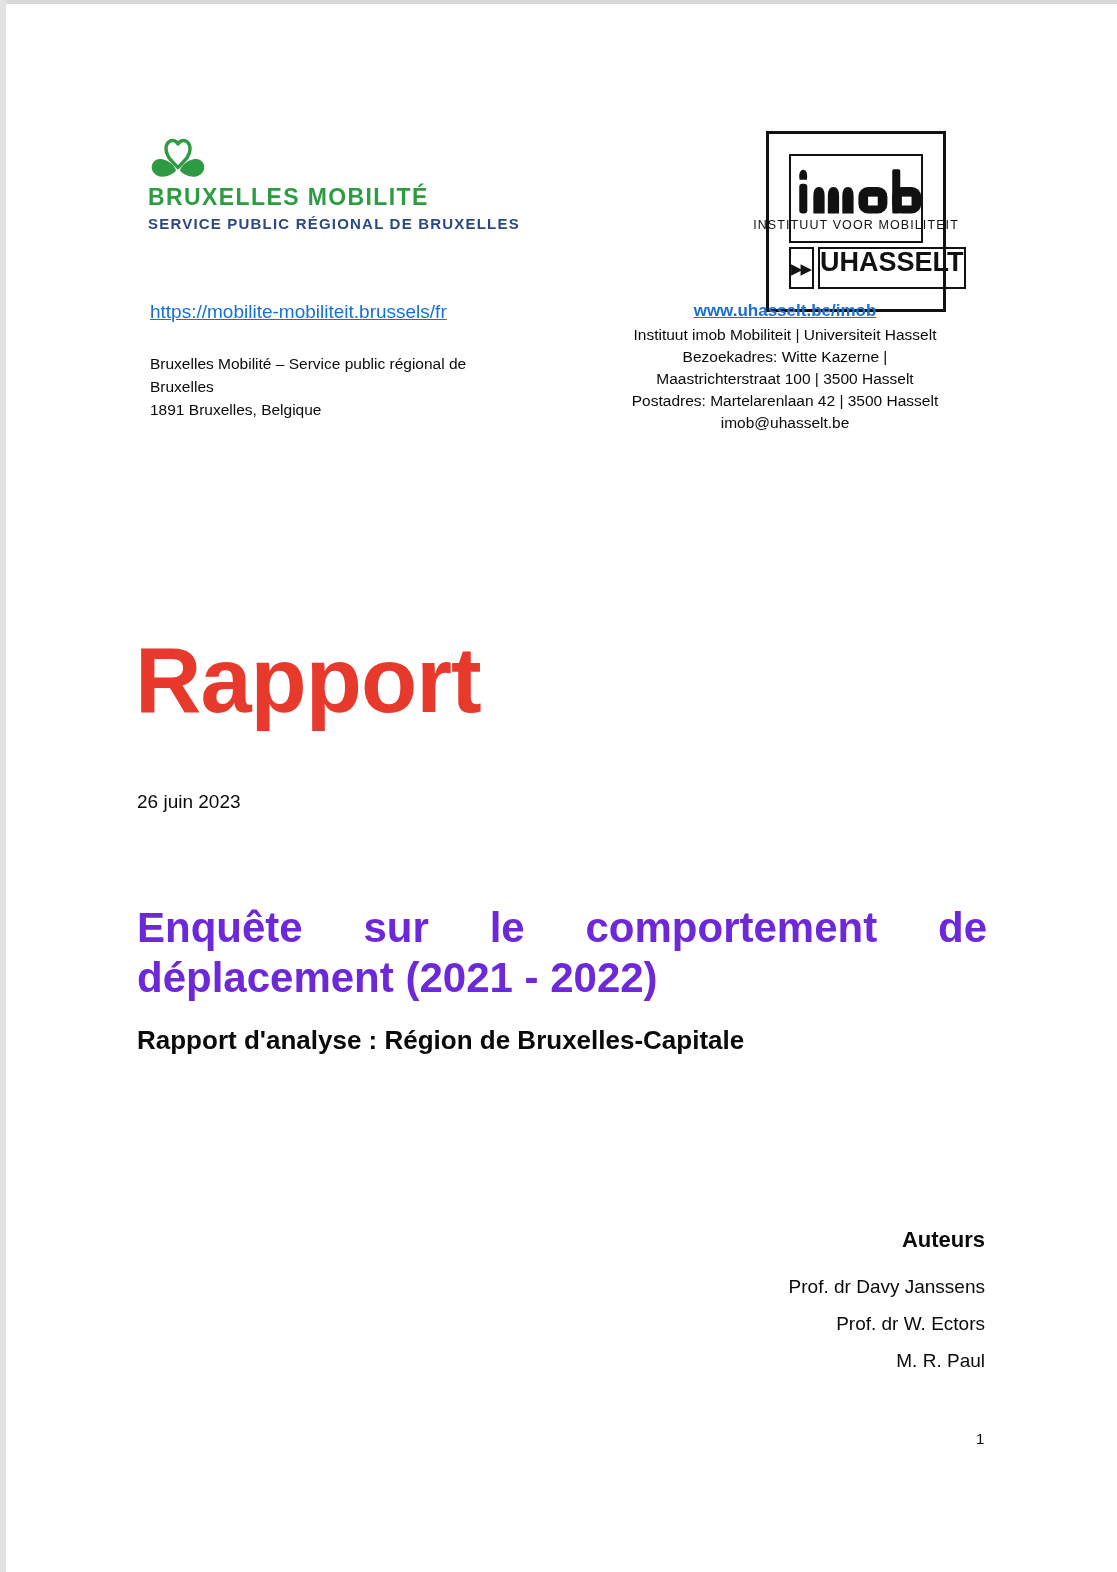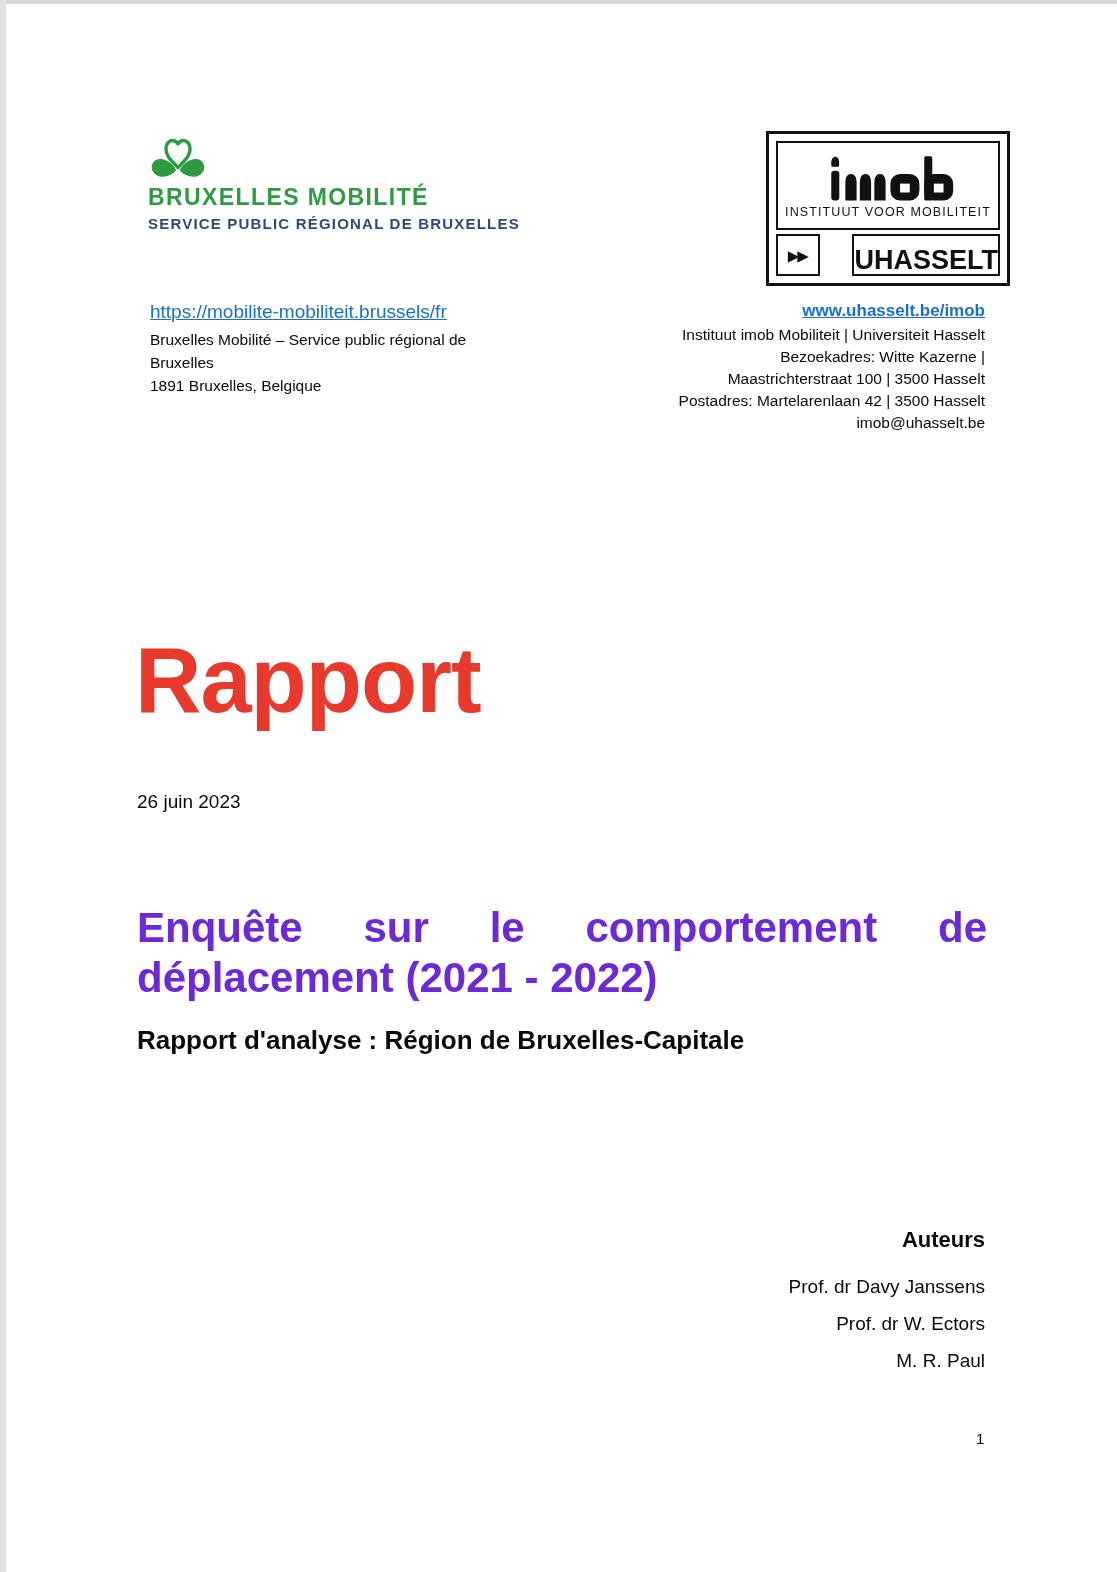--- a/index.html
+++ b/index.html
@@ -34,22 +34,22 @@
     line-height: 26px; color: #2e9b43; white-space: nowrap;
   }
   .bm-sub {
     margin-top: 5px;
     font-size: 15px; font-weight: bold; letter-spacing: 1.2px;
     line-height: 18px; color: #2b4a80; white-space: nowrap;
   }
 
   
   .imob-logo {
-    position: absolute; left: 766px; top: 131px; width: 244px;
-    border: 3px solid #111; padding: 7px; background: #fff;
+    position: absolute; left: 766px; top: 131px; width: 180px;
+    border: 3px solid #111; padding: 20px; background: #fff;
   }
   .imob-top {
     border: 2px solid #111; height: 89px;
     display: flex; flex-direction: column; align-items: center; justify-content: center;
   }
   .imob-wordmark { display: block; width: 132px; height: 52px; }
   .imob-caption {
     margin-top: 1px; font-size: 12.5px; letter-spacing: 1.1px;
     color: #111; white-space: nowrap;
   }
@@ -57,38 +57,38 @@
   .imob-arrows-box {
     border: 2px solid #111; width: 50px;
     display: flex; align-items: center; justify-content: center;
   }
   .imob-arrows {
     font-size: 15px; letter-spacing: -2px; color: #111; line-height: 1;
     padding-right: 2px;
   }
   .imob-uh-box {
     border: 2px solid #111; flex: 1;
-    display: flex; align-items: flex-end; justify-content: center; margin-left: 28px;
+    display: flex; align-items: flex-start; justify-content: center;
   }
   .imob-uh {
     font-size: 27px; font-weight: bold; letter-spacing: 0px;
     color: #111; line-height: 1; white-space: nowrap;
   }
 
   
   .bm-contact { position: absolute; left: 150px; top: 300px; width: 350px; }
   .bm-link {
     display: inline-block; font-size: 19px; line-height: 24px;
-    color: #1a6fd2; text-decoration: underline; margin-bottom: 4px;
+    color: #1a6fd2; text-decoration: underline; margin-bottom: 28px;
   }
   .bm-addr { font-size: 15.5px; line-height: 23px; color: #0a0a0a; }
 
   .imob-contact {
     position: absolute; right: 132px; top: 300px; width: 400px;
-    text-align: right; font-size: 15.5px; line-height: 22px; color: #0a0a0a;
+    text-align: center; font-size: 15.5px; line-height: 22px; color: #0a0a0a;
   }
   .imob-link {
     display: inline-block; font-size: 17px; font-weight: bold; line-height: 22px;
     color: #1a6fd2; text-decoration: underline; margin-bottom: 2px;
   }
 
   
   .rapport {
     position: absolute; left: 135px; top: 630px;
     font-size: 92px; font-weight: bold; line-height: 100px;

